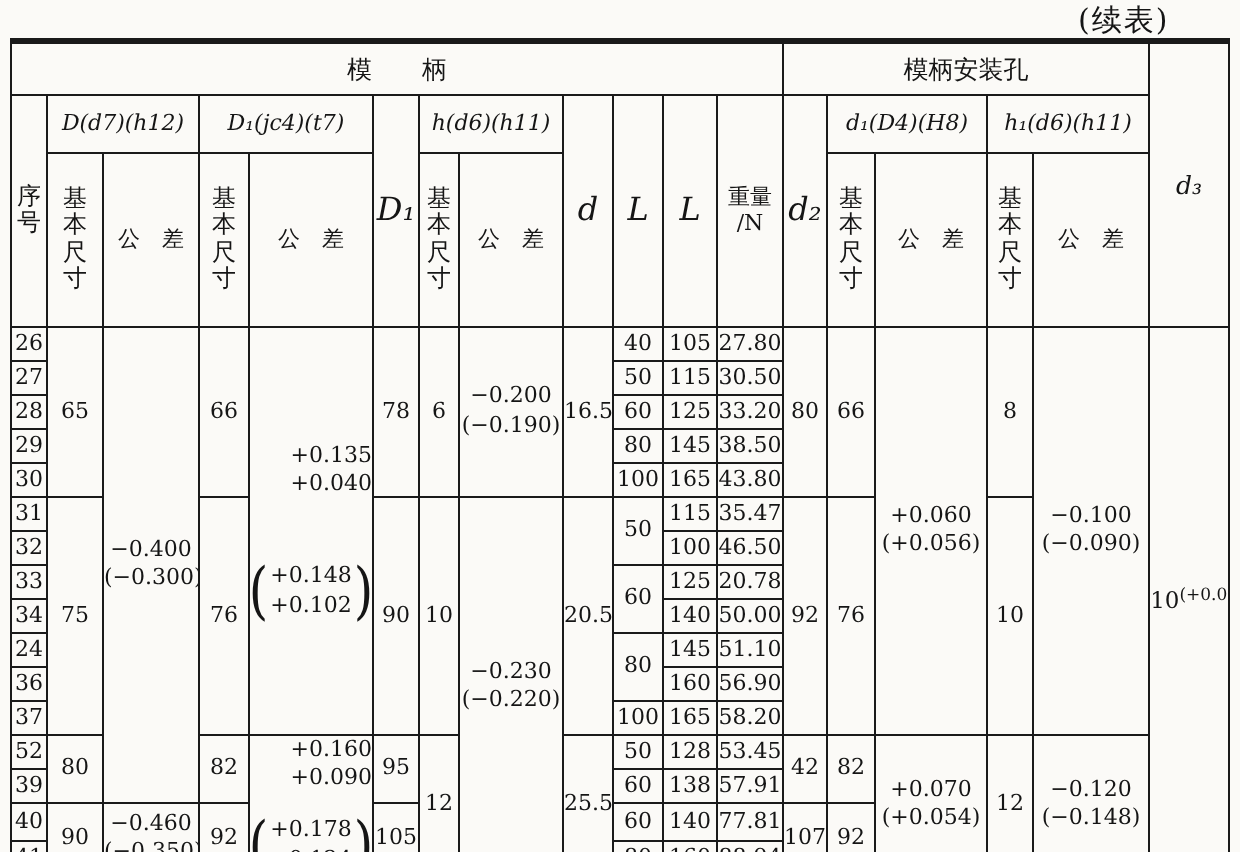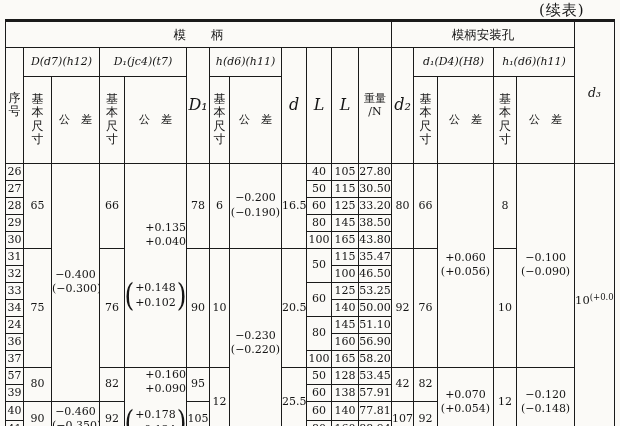--- a/index.html
+++ b/index.html
@@ -224,21 +224,21 @@
   <tr class="dr">
     <td>32</td>
     <td>100</td>
     <td>46.50</td>
   </tr>
 
   <tr class="dr">
     <td>33</td>
     <td rowspan="2">60</td>
     <td>125</td>
-    <td>53.25</td>
+    <td>20.78</td>
   </tr>
 
   <tr class="dr">
     <td>34</td>
     <td>140</td>
     <td>50.00</td>
   </tr>
 
   <tr class="dr">
     <td>24</td>
@@ -254,21 +254,21 @@
   </tr>
 
   <tr class="dr">
     <td>37</td>
     <td>100</td>
     <td>165</td>
     <td>58.20</td>
   </tr>
 
   <tr class="dr">
-    <td>57</td>
+    <td>52</td>
     <td rowspan="2">80</td>
     <td rowspan="2">82</td>
     <td rowspan="4">
       <div class="blk gap-sm">
         <div>+0.160</div>
         <div>+0.090</div>
       </div>
       <div class="parenblock">
         <span class="bigparen">(</span>
         <div class="lines">

